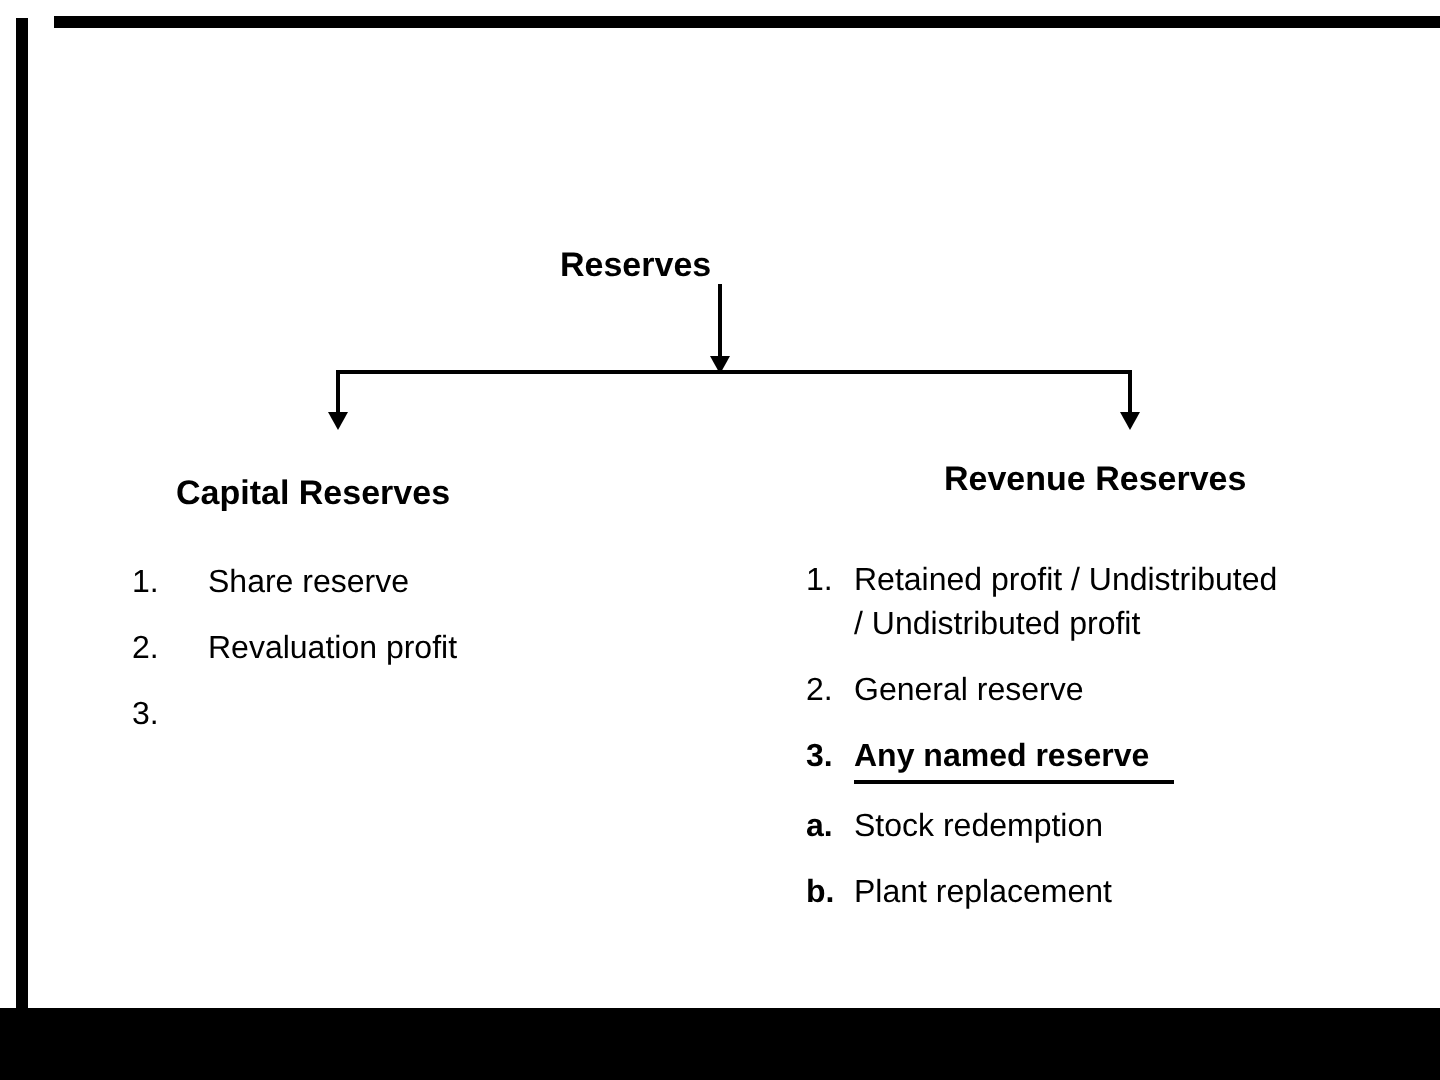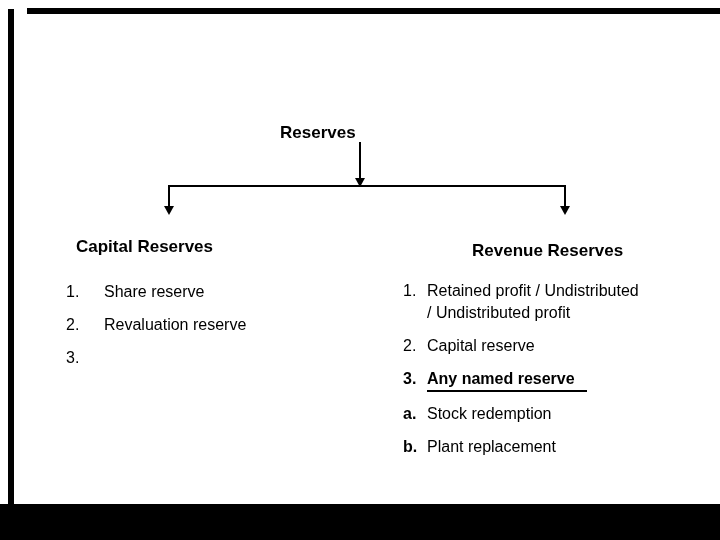--- a/index.html
+++ b/index.html
@@ -34,22 +34,22 @@
     position: absolute; width: 0; height: 0;
     border-left: 5px solid transparent; border-right: 5px solid transparent;
     border-top: 9px solid var(--line, #000000);
   }
   .ah-center { left: 355px; top: 178px; }
   .ah-left   { left: 164px; top: 206px; }
   .ah-right  { left: 560px; top: 206px; }
 
   
   .heading { position: absolute; font-weight: bold; font-size: 17px; line-height: 20px; white-space: nowrap; }
-  .heading-capital { left: 76px;  top: 237px; }
-  .heading-revenue { left: 472px; top: 241px; }
+  .heading-capital { left: 88px;  top: 237px; }
+  .heading-revenue { left: 472px; top: 230px; }
 
   
   .list { position: absolute; font-size: 16px; }
   .list-left  { left: 66px;  top: 281px; line-height: 21px; }
   .list-right { left: 403px; top: 280px; line-height: 22px; }
   .item { display: flex; align-items: flex-start; }
   .list-left  .item { margin-bottom: 12px; }
   .list-right .item { margin-bottom: 11px; }
   .num { flex: none; }
   .list-left  .num { width: 38px; }
@@ -87,40 +87,40 @@
   <div class="list list-left">
     <div class="item">
       <span class="num">1.</span>
       <span class="txt">
         <span class="line">Share reserve</span>
       </span>
     </div>
     <div class="item">
       <span class="num">2.</span>
       <span class="txt">
-        <span class="line">Revaluation reserve</span>
+        <span class="line">Revaluation profit</span>
       </span>
     </div>
     <div class="item">
       <span class="num">3.</span>
     </div>
   </div>
 
   <div class="list list-right">
     <div class="item">
       <span class="num">1.</span>
       <span class="txt">
         <span class="line">Retained profit / Undistributed</span>
         <span class="line">/ Undistributed profit</span>
       </span>
     </div>
     <div class="item">
       <span class="num">2.</span>
       <span class="txt">
-        <span class="line">Capital reserve</span>
+        <span class="line">General reserve</span>
       </span>
     </div>
     <div class="item">
       <span class="num bold">3.</span>
       <span class="txt">
         <span class="line bold underlined">Any named reserve</span>
       </span>
     </div>
     <div class="item">
       <span class="num bold">a.</span>

